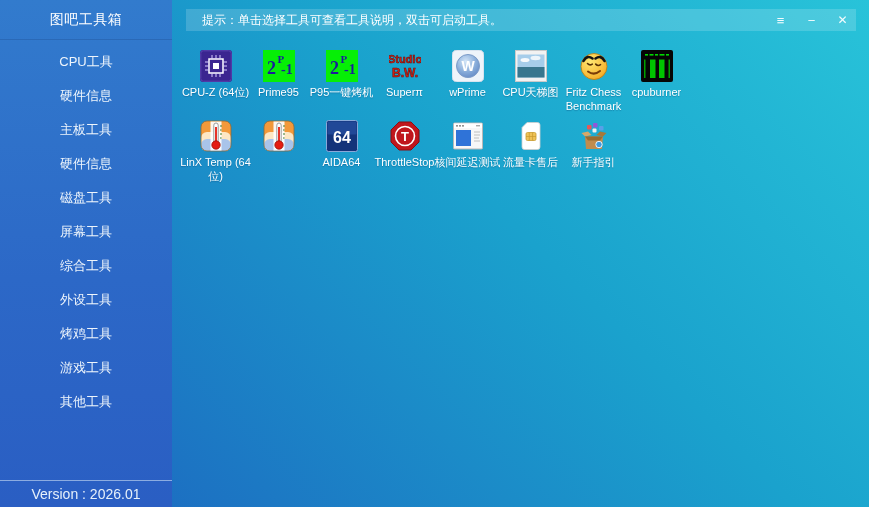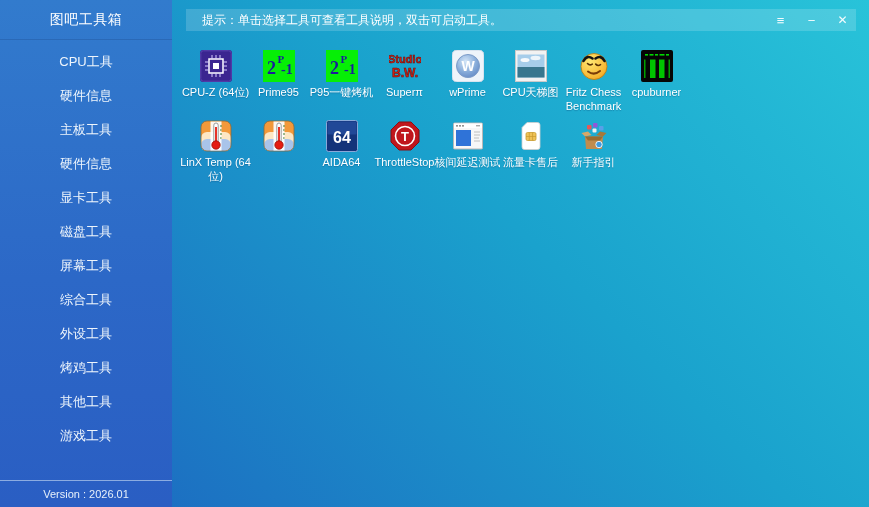--- a/index.html
+++ b/index.html
@@ -28,21 +28,21 @@
   }
   .menu { flex: 1 1 auto; padding-top: 5px; }
   .menu-item {
     height: 34px; display: flex; align-items: center; justify-content: center;
     font-size: 13px; color: #eef5fc; cursor: pointer;
   }
   .version-bar {
     height: 27px; flex: 0 0 auto;
     border-top: 1px solid rgba(220, 235, 250, 0.55);
     display: flex; align-items: center; justify-content: center;
-    font-size: 11px; color: #e6f0fa;
+    font-size: 14px; color: #e6f0fa;
   }
 
   
   .titlebar { position: absolute; left: 172px; right: 0; top: 0; height: 36px; }
   .hint-band {
     position: absolute; left: 14px; right: 13px; top: 9px; height: 22px;
     background: rgba(255, 255, 255, 0.17);
     display: flex; align-items: center;
   }
   .hint-text {
@@ -83,28 +83,27 @@
 
 <div class="window">
 
   <aside class="sidebar">
     <div class="sidebar-header">图吧工具箱</div>
     <nav class="menu">
         <div class="menu-item">CPU工具</div>
         <div class="menu-item">硬件信息</div>
         <div class="menu-item">主板工具</div>
         <div class="menu-item">硬件信息</div>
-        <div class="menu-item">显卡工具</div>
         <div class="menu-item">磁盘工具</div>
         <div class="menu-item">屏幕工具</div>
         <div class="menu-item">综合工具</div>
         <div class="menu-item">外设工具</div>
         <div class="menu-item">烤鸡工具</div>
+        <div class="menu-item">游戏工具</div>
         <div class="menu-item">其他工具</div>
-        <div class="menu-item">游戏工具</div>
       </nav>
     <div class="version-bar">Version : 2026.01</div>
   </aside>
 
   <header class="titlebar">
     <div class="hint-band">
       <span class="hint-text">提示：单击选择工具可查看工具说明，双击可启动工具。</span>
       <div class="win-controls">
           <div class="win-btn">≡</div>
           <div class="win-btn">−</div>

